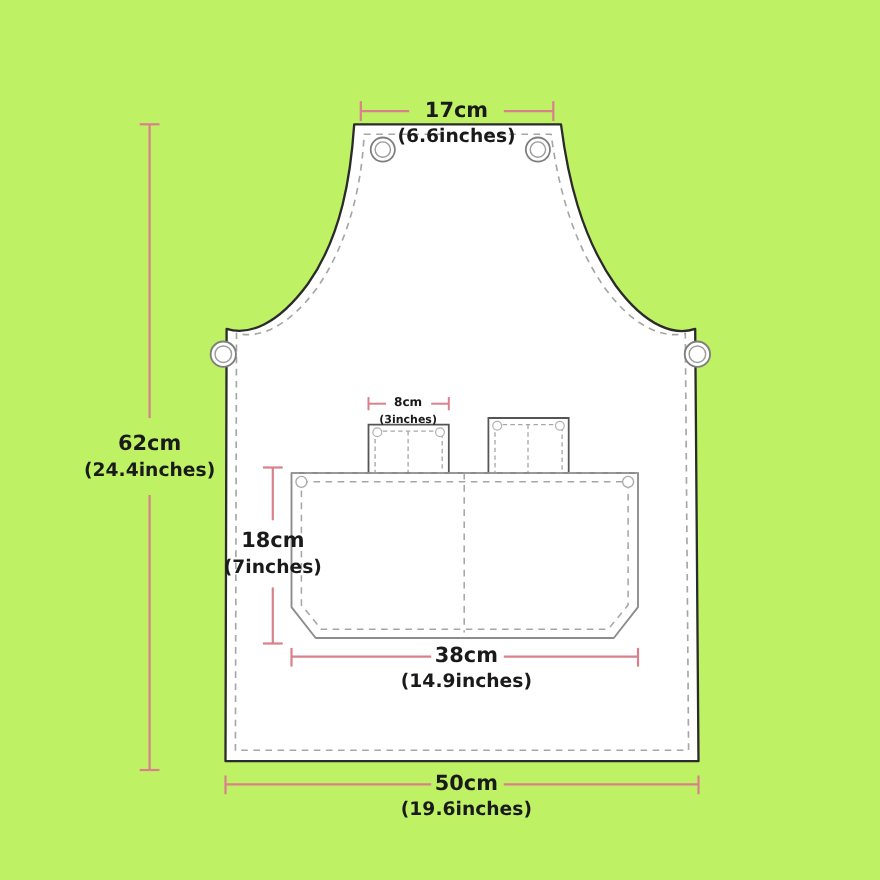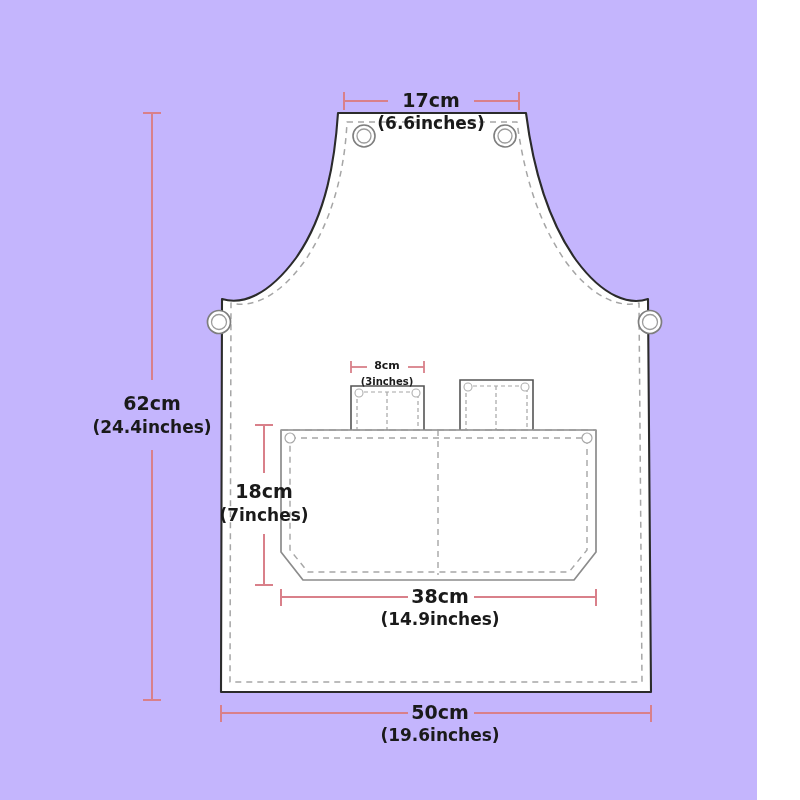--- a/index.html
+++ b/index.html
@@ -8,24 +8,23 @@
     background: #ffffff;
   }
   body {
     width: 800px;
     height: 800px;
     font-family: "DejaVu Sans", sans-serif;
     overflow: hidden;
   }
   #diagram-root {
     position: relative;
-    width: 741px;
+    width: 800px;
     height: 800px;
-    background: #c4b5fd;
-    padding-left: 16px;
+    background: #bef264;
   }
   svg#apron-svg {
     display: block;
     width: 800px;
     height: 800px;
   }
   .dim-text {
     font-family: "DejaVu Sans", sans-serif;
     font-weight: bold;
     fill: #1a1a1a;

